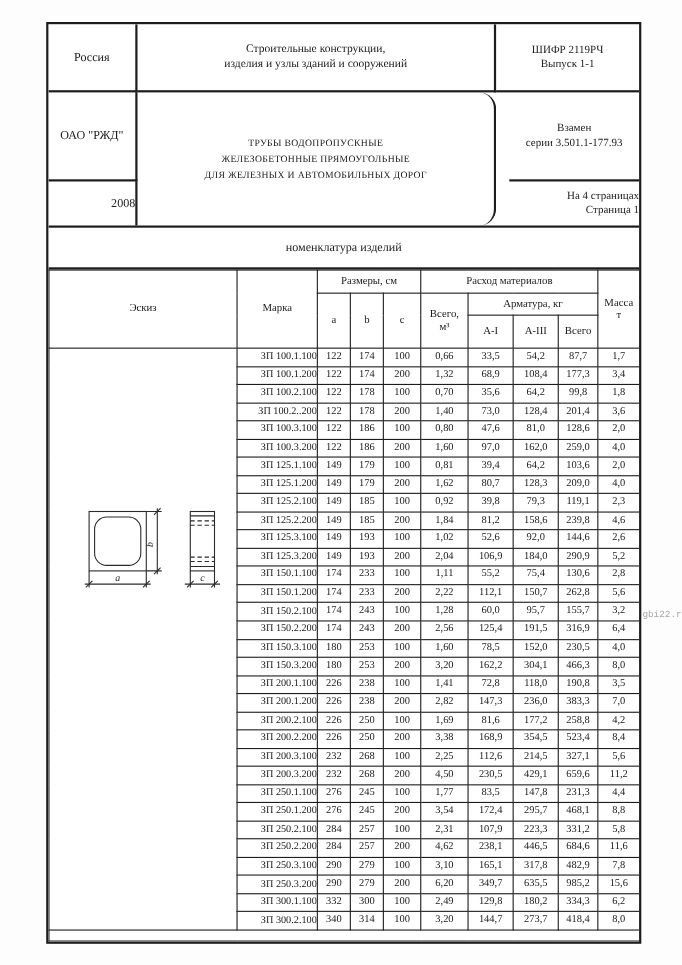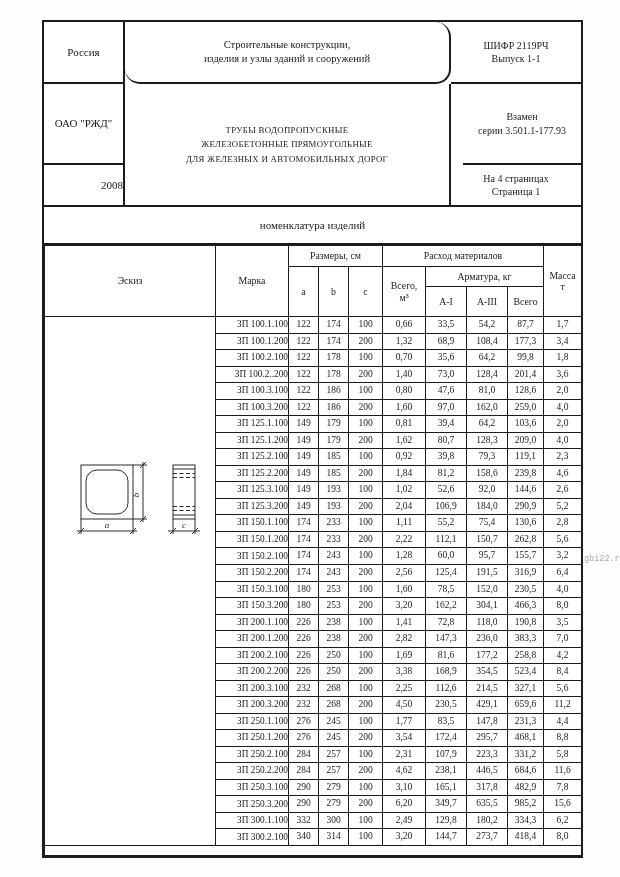--- a/index.html
+++ b/index.html
@@ -22,27 +22,27 @@
     display:grid;
     grid-template-columns:81px 1fr 130px;
     grid-template-rows:62px 81px 1fr;
     height:185px; flex:0 0 185px;
     border-bottom:2px solid #1c1c1c;
   }
   .hcell { display:flex; flex-direction:column; align-items:center; justify-content:center; text-align:center; line-height:1.35; }
   .br2 { border-right:2px solid #1c1c1c; }
   .bb2 { border-bottom:2px solid #1c1c1c; }
   .c-country { grid-column:1; grid-row:1; font-size:11px; }
-  .c-category{ grid-column:2; grid-row:1; font-size:10.5px;border-radius:15px; }
+  .c-category{ grid-column:2; grid-row:1; font-size:10.5px; }
   .c-code    { grid-column:3; grid-row:1; font-size:10px; }
   .c-org     { grid-column:1; grid-row:2; font-size:11px; }
-  .c-title   { grid-column:2; grid-row:2 / 4; font-size:8.8px; letter-spacing:.3px; line-height:1.6; }
+  .c-title   { grid-column:2; grid-row:2 / 4; font-size:8.8px; letter-spacing:.3px; line-height:1.6;border-radius:15px; }
   .c-replaces{ grid-column:3; grid-row:2; font-size:10px;margin-left:12px; }
   .c-year    { grid-column:1; grid-row:3; font-size:11px;align-items:flex-end; }
-  .c-pages   { grid-column:3; grid-row:3; font-size:10px; }
+  .c-pages   { grid-column:3; grid-row:3; font-size:10px;align-items:flex-end; }
 
   
   .section-band {
     height:38px; flex:0 0 38px;
     border-bottom:2px solid #1c1c1c;
     display:flex; align-items:center; justify-content:center;
     font-size:11px;
   }
 
   

